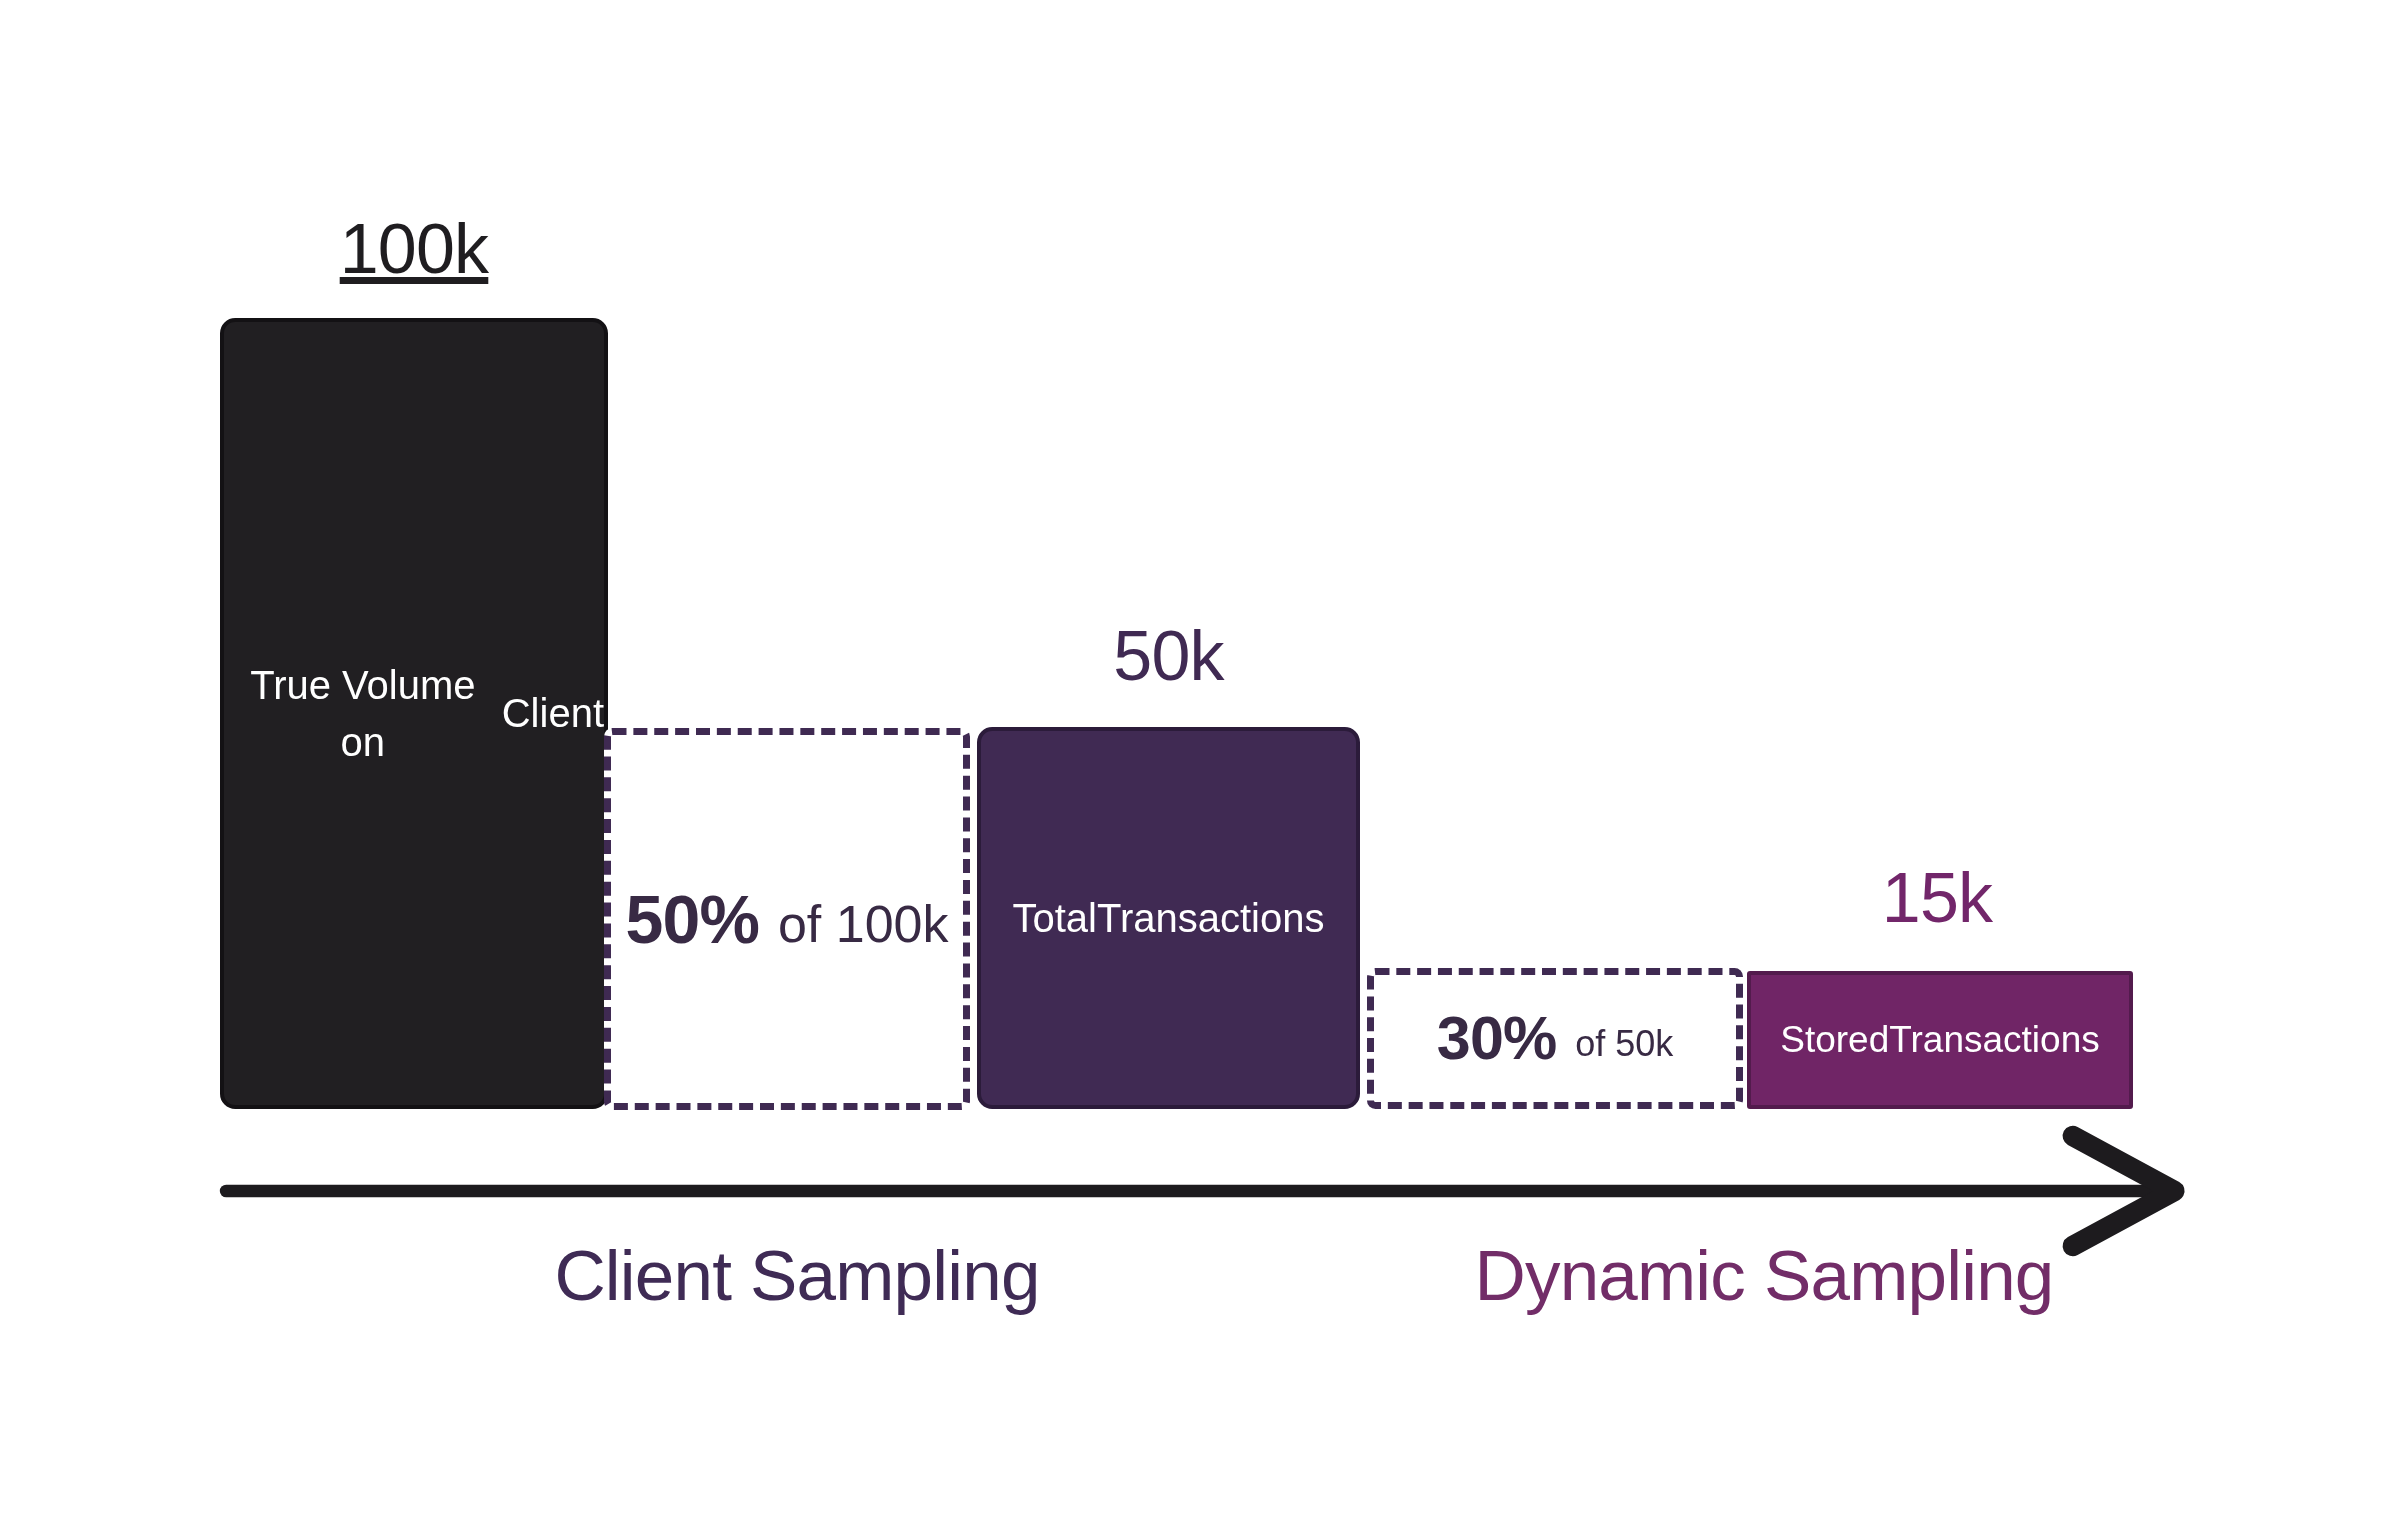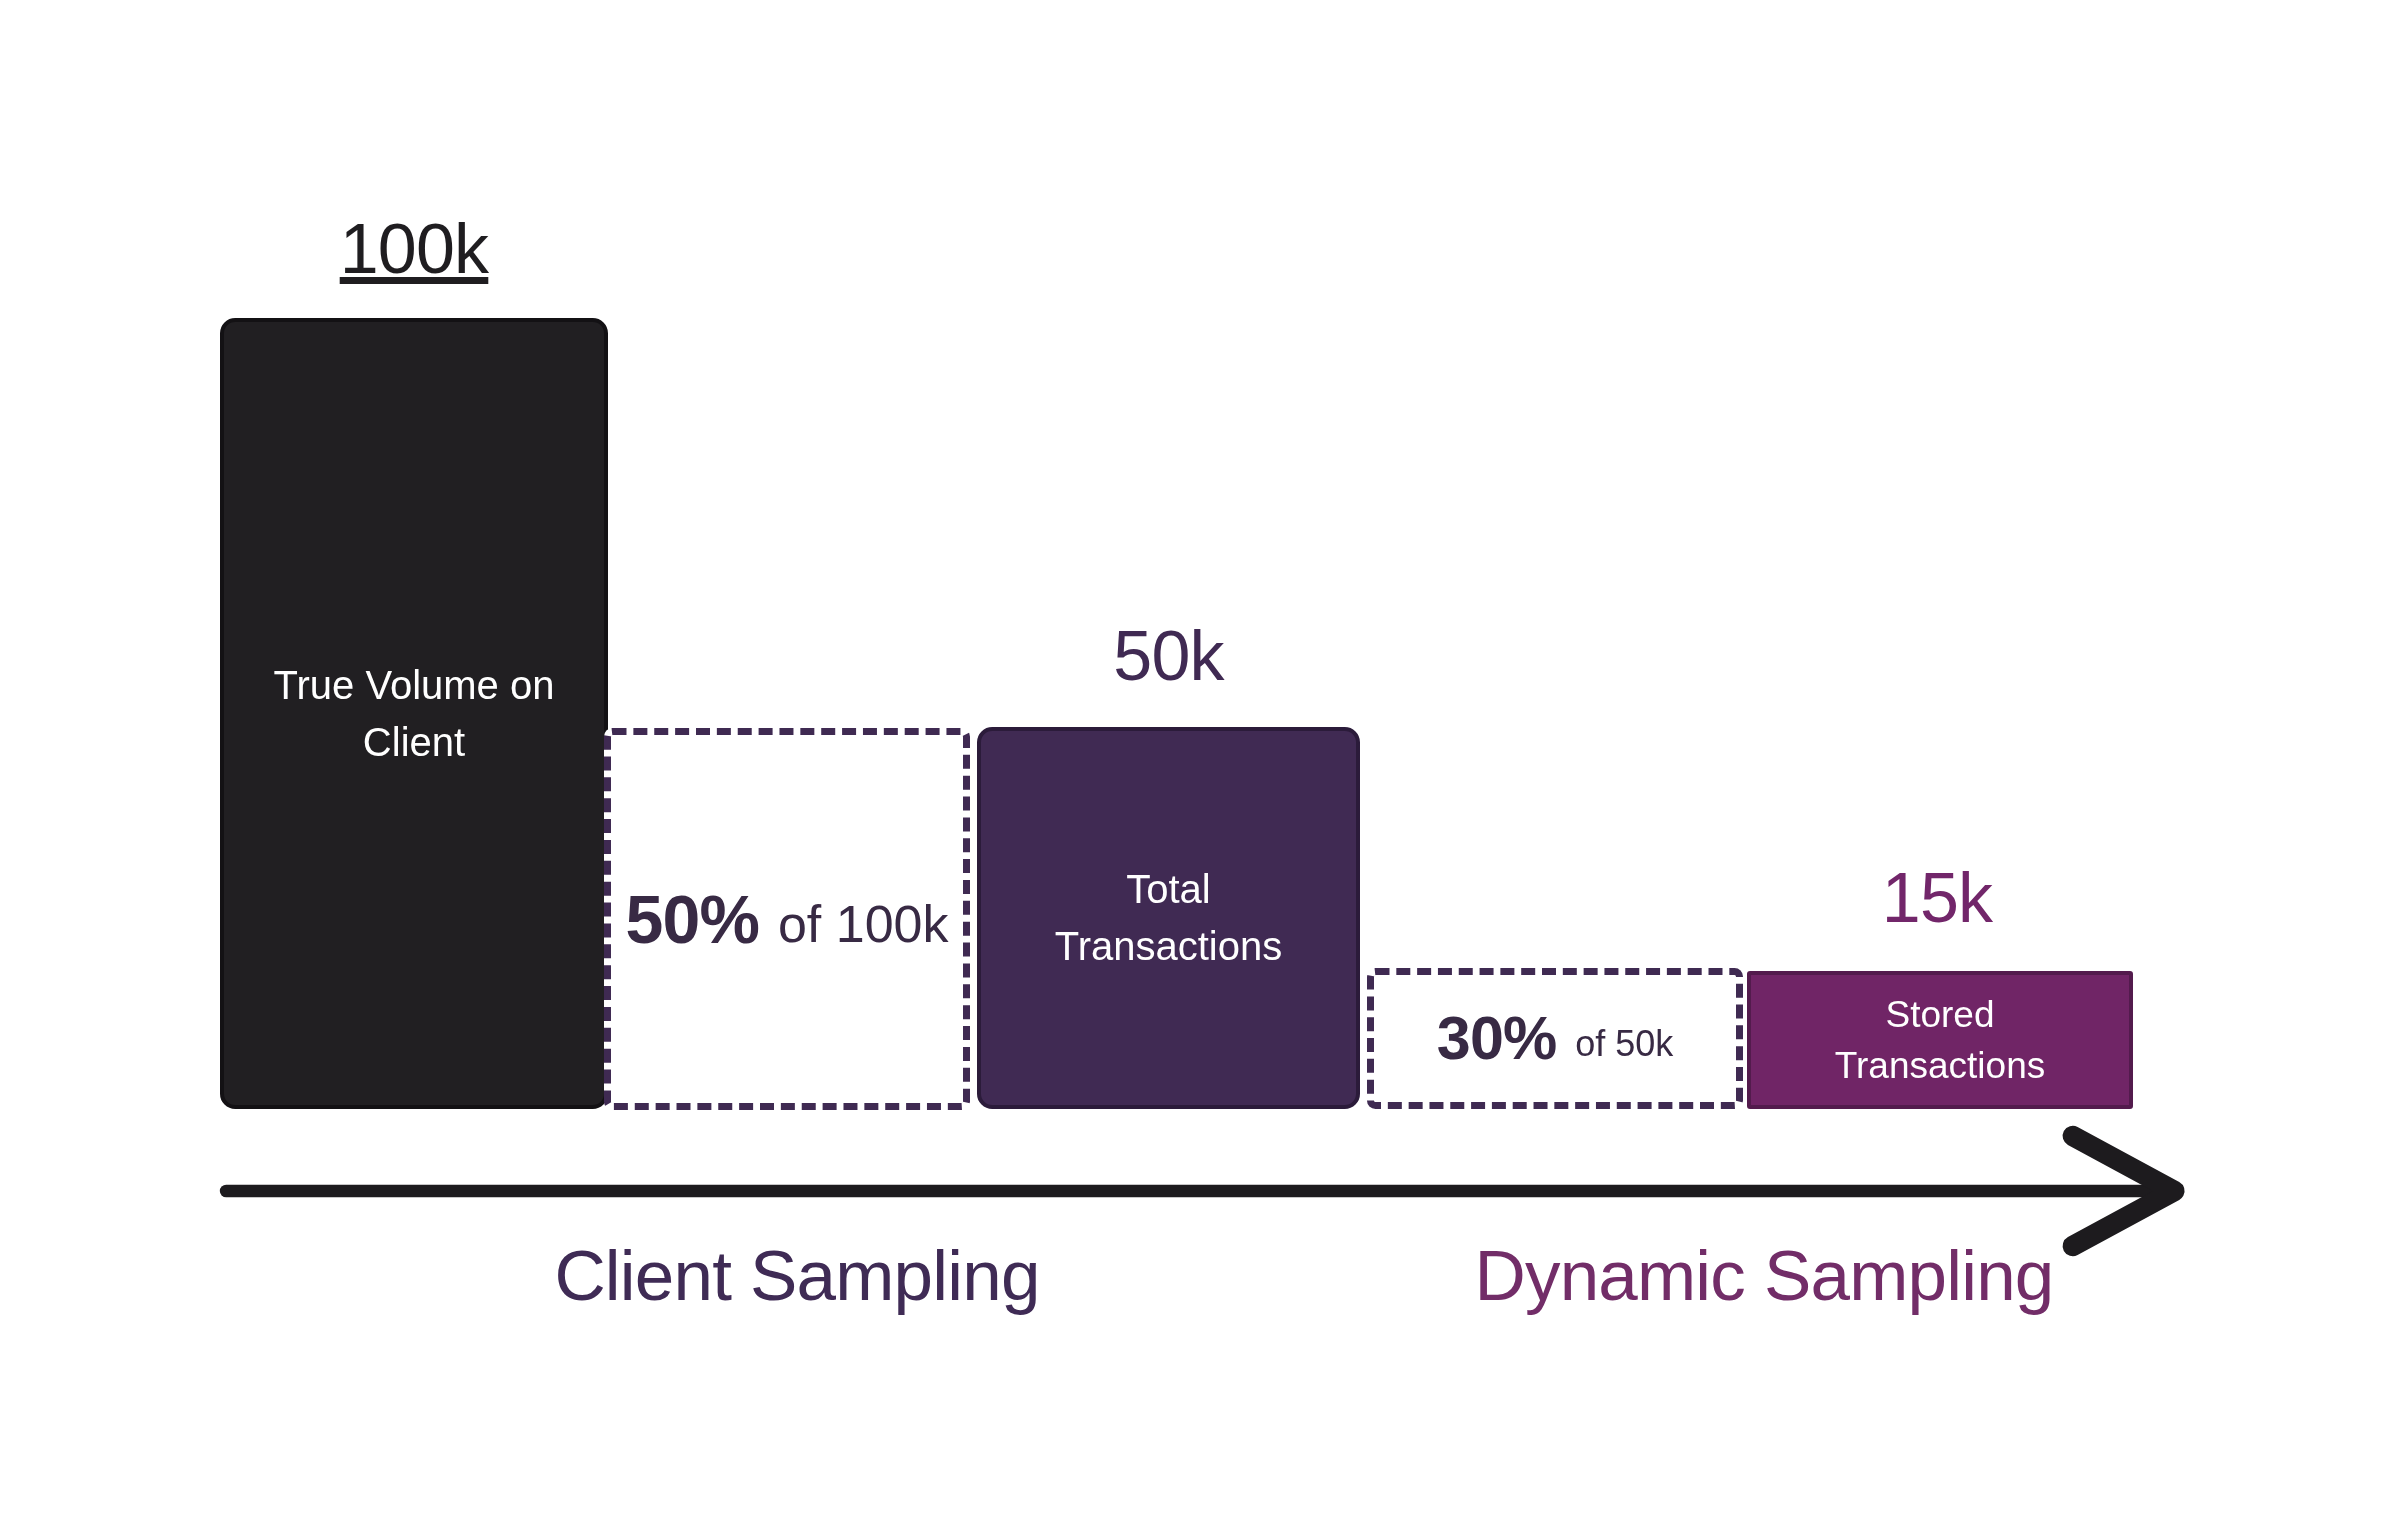--- a/index.html
+++ b/index.html
@@ -36,21 +36,21 @@
     text-align:center;
     line-height:1;
     white-space:nowrap;
   }
   .v-100k{left:220px;top:214px;width:388px;color:var(--value-100k);text-decoration:underline;}
   .v-50k{left:977px;top:621px;width:383px;color:var(--value-50k);}
   .v-15k{left:1747px;top:863px;width:380px;color:var(--value-15k);}
 
   .bar{
     display:flex;
-    flex-direction:column;
+    flex-direction:row;
     align-items:center;
     justify-content:center;
     color:var(--bar-text);
     font-size:40px;
     line-height:1.42;
     text-align:center;
   }
   .bar-black{
     left:220px;top:318px;width:388px;height:791px;
     background:var(--black-bar);

